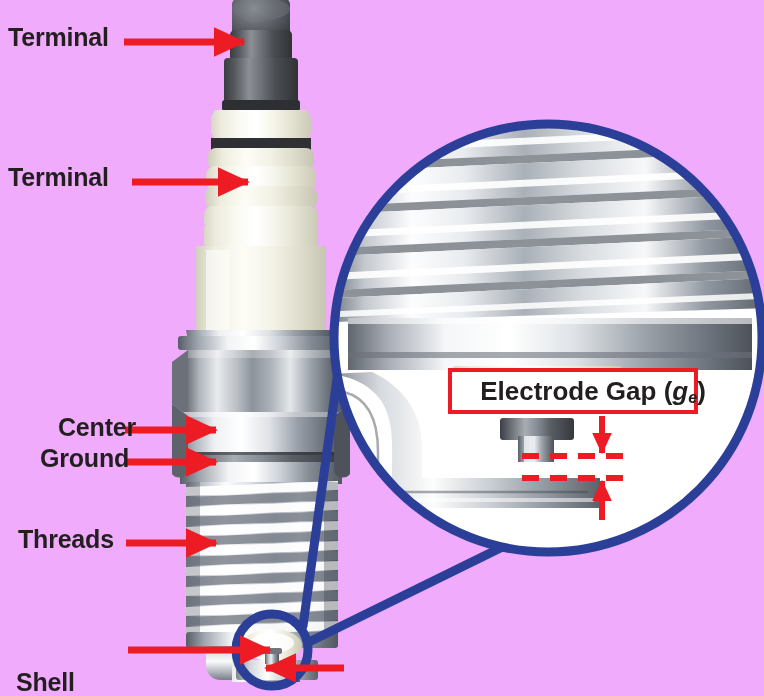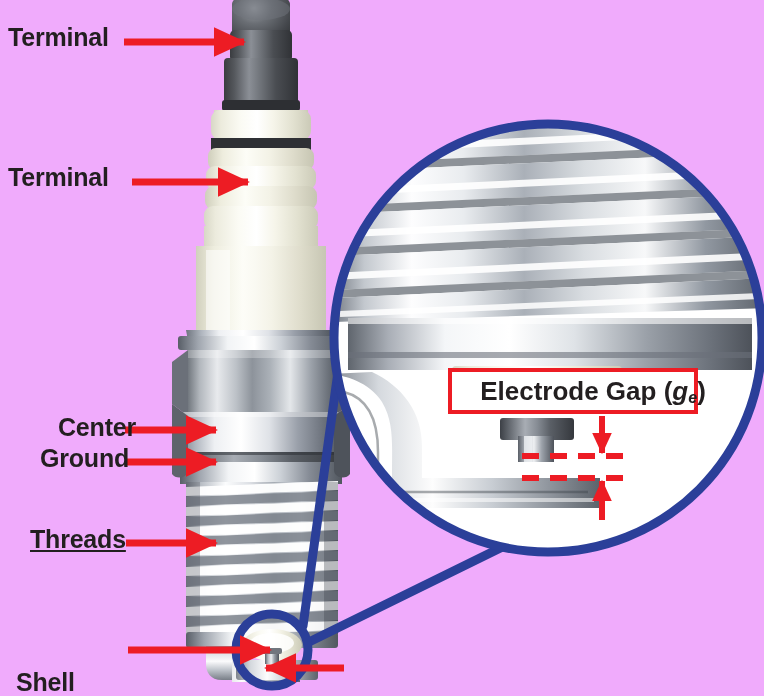--- a/index.html
+++ b/index.html
@@ -356,21 +356,21 @@
   </svg>
 
   <div class="lbl" style="left:8px;  top:24px;">Terminal</div>
 
   <div class="lbl" style="left:8px;  top:164px;">Terminal</div>
 
   <div class="lbl" style="left:58px; top:414px;">Center</div>
 
   <div class="lbl" style="left:40px; top:445px;">Ground</div>
 
-  <div class="lbl" style="left:30px; top:526px;text-decoration:underline;">Threads</div>
+  <div class="lbl" style="left:18px; top:526px;">Threads</div>
 
   <div class="lbl two" style="left:16px; top:612px;">
     <div>Shell</div>
     
   </div>
 
 
   <div id="gapbox">
     <span class="gaptxt"><span>Electrode Gap (</span><i>g</i><sub>e</sub><span>)</span></span>
   </div>

